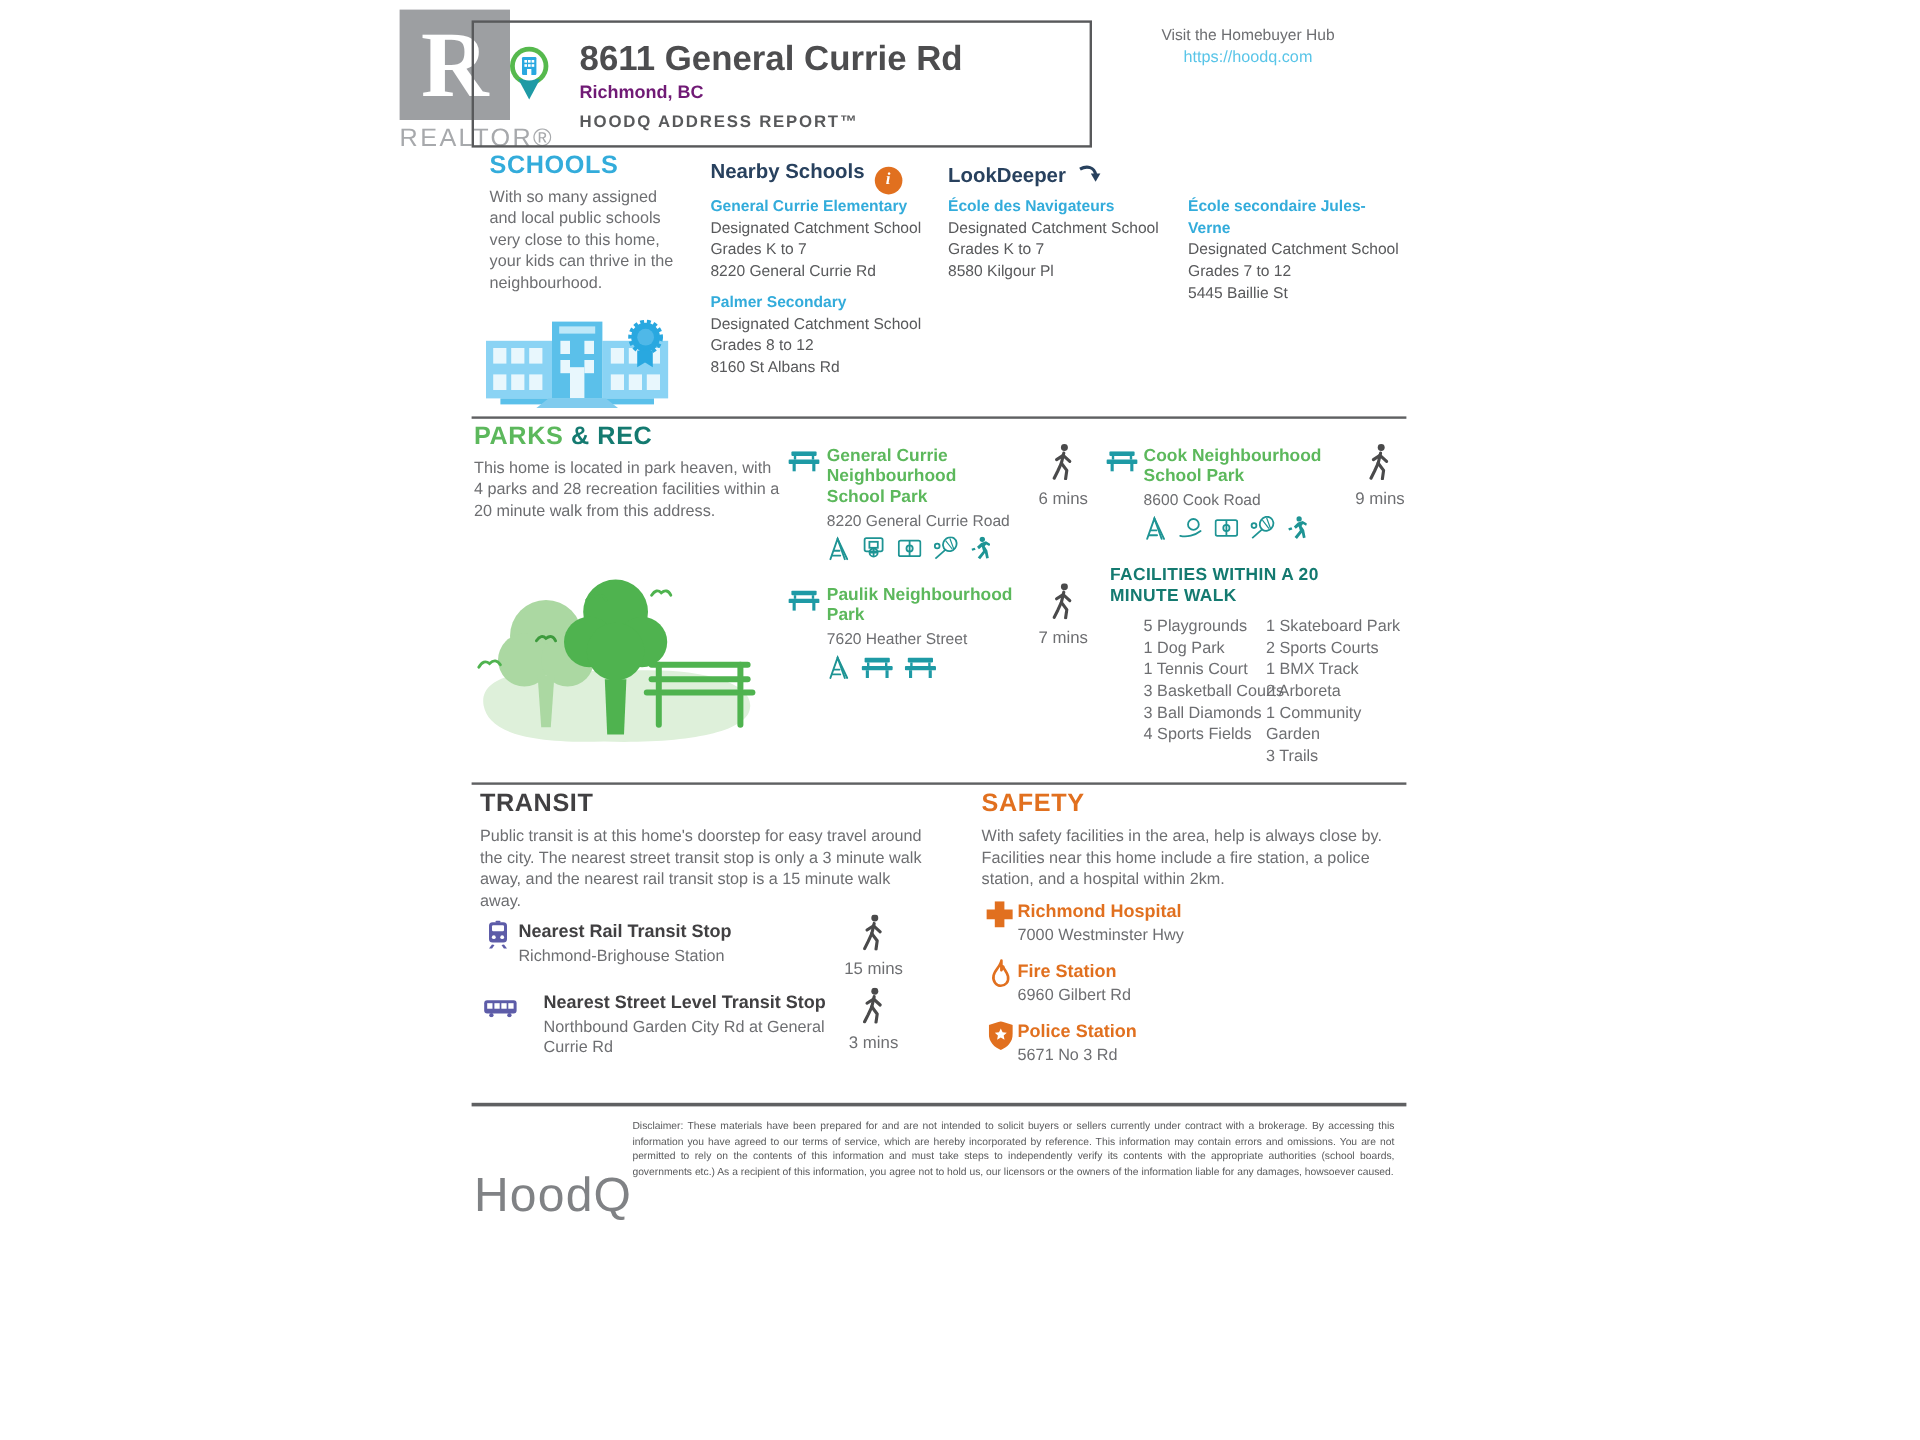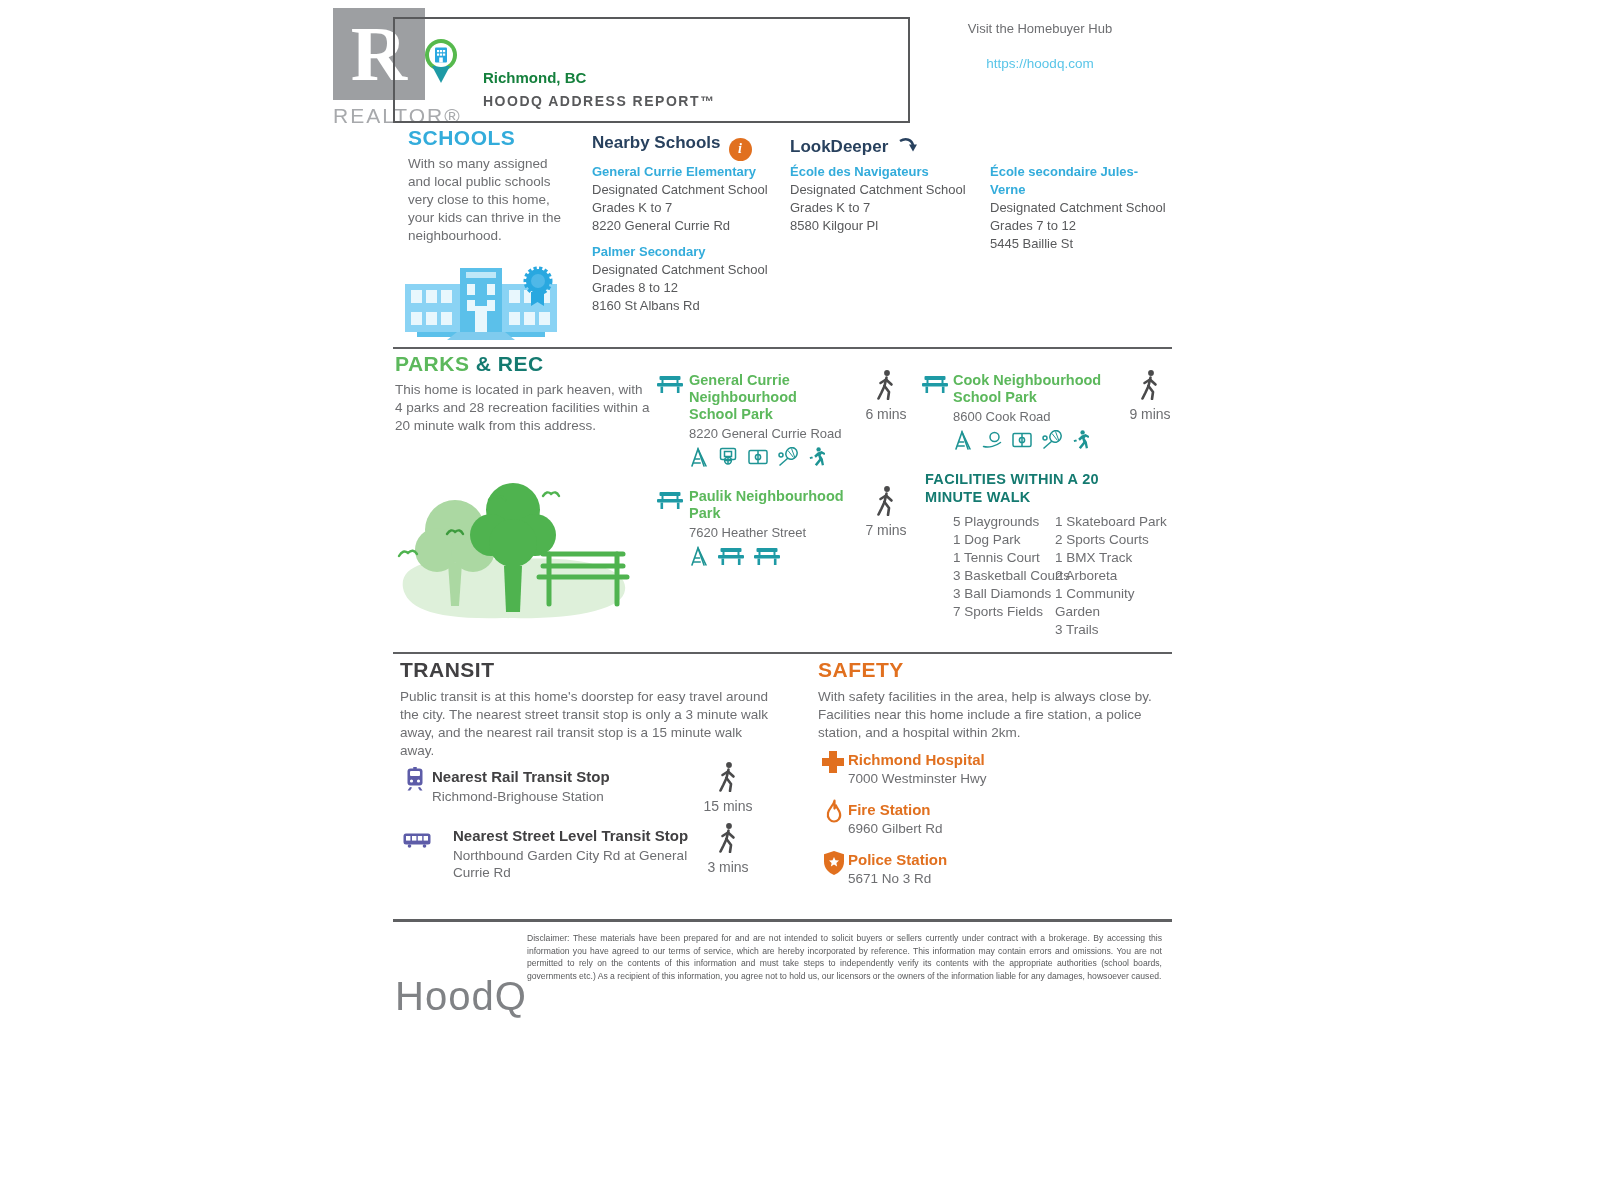--- a/index.html
+++ b/index.html
@@ -5,25 +5,25 @@
   html,body{margin:0;padding:0;background:#ffffff;}
   #canvas{position:relative;width:1600px;height:1200px;background:#ffffff;
           font-family:"Liberation Sans",sans-serif;color:#58595B;overflow:hidden;}
   .abs{position:absolute;}
   
   .realtor-box{width:92px;height:92px;background:#9D9FA2;display:flex;align-items:center;justify-content:center;}
   .realtor-r{font-family:"Liberation Serif",serif;font-weight:bold;font-size:78px;color:#ffffff;line-height:1;}
   .realtor-word{font-size:21px;color:#A7A9AC;letter-spacing:2px;margin-top:4px;}
   .header-box{width:513px;height:102px;border:2px solid #58595B;background:transparent;}
   .addr-title{font-size:29px;font-weight:700;color:#4D4D4F;}
-  .addr-sub{font-size:15px;font-weight:700;color:#15803d;}
+  .addr-sub{font-size:15px;font-weight:700;color:#701a75;}
   .addr-report{font-size:14px;font-weight:700;color:#58595B;letter-spacing:1.5px;}
   .hub{width:180px;text-align:center;}
   .hub-label{font-size:13px;color:#6D6E71;}
-  .hub-link{font-size:13.5px;color:#59C5E8;text-decoration:none;display:inline-block;margin-top:20px;}
+  .hub-link{font-size:13.5px;color:#59C5E8;text-decoration:none;display:inline-block;margin-top:4px;}
   
   .sec-h{font-size:21px;font-weight:700;letter-spacing:.5px;}
   .c-blue{color:#33ACDB;} .c-orange{color:#E1701F;}
   .c-green{color:#5CB85C;} .c-teal{color:#147A70;} .c-dark{color:#414042;}
   .body-txt{font-size:13.5px;line-height:18px;color:#6D6E71;}
   .divider{background:#5F6062;height:2px;}
   .sub-h{font-size:17px;font-weight:700;color:#28415E;}
   .school-name{font-size:13px;font-weight:700;color:#33ACDB;line-height:18px;}
   .detail{font-size:13px;line-height:18px;}
   .park-name{font-size:14.5px;font-weight:700;color:#5CB85C;line-height:17px;}
@@ -234,20 +234,21 @@
     <div class="realtor-box">
       <span class="realtor-r">R</span>
     </div>
     <div class="realtor-word">REALTOR®</div>
   </div>
 
   <div class="abs header-box" style="left:393px;top:17px;"></div>
   <svg class="abs" style="left:424px;top:38px;" width="34" height="46">
       <use href="#sym-pin"></use>
     </svg>
+  <div class="abs addr-title" style="left:483px;top:33px;">8611 General Currie Rd</div>
   <div class="abs addr-sub" style="left:483px;top:69px;">Richmond, BC</div>
   <div class="abs addr-report" style="left:483px;top:93px;">HOODQ ADDRESS REPORT™</div>
 
   <div class="abs hub" style="left:950px;top:21px;">
     <div class="hub-label">Visit the Homebuyer Hub</div>
     <a class="hub-link" href="#">https://hoodq.com</a>
   </div>
 
   <div class="abs sec-h c-blue" style="left:408px;top:126px;">SCHOOLS</div>
   <div class="abs body-txt" style="left:408px;top:155px;width:164px;">With so many assigned and local public schools very close to this home, your kids can thrive in the neighbourhood.</div>
@@ -392,21 +393,21 @@
     <div class="walk-mins">7 mins</div>
   </div>
 
   <div class="abs fac-h" style="left:925px;top:470px;width:220px;">FACILITIES WITHIN A 20 MINUTE WALK</div>
   <div class="abs" style="left:925px;top:513px;width:120px;margin-left:28px;">
     <div class="fac-item">5 Playgrounds</div>
     <div class="fac-item">1 Dog Park</div>
     <div class="fac-item">1 Tennis Court</div>
     <div class="fac-item">3 Basketball Courts</div>
     <div class="fac-item">3 Ball Diamonds</div>
-    <div class="fac-item">7 Sports Fields</div>
+    <div class="fac-item">4 Sports Fields</div>
   </div>
   <div class="abs" style="left:1055px;top:513px;width:112px;">
     <div class="fac-item">1 Skateboard Park</div>
     <div class="fac-item">2 Sports Courts</div>
     <div class="fac-item">1 BMX Track</div>
     <div class="fac-item">2 Arboreta</div>
     <div class="fac-item">1 Community Garden</div>
     <div class="fac-item">3 Trails</div>
   </div>
 

